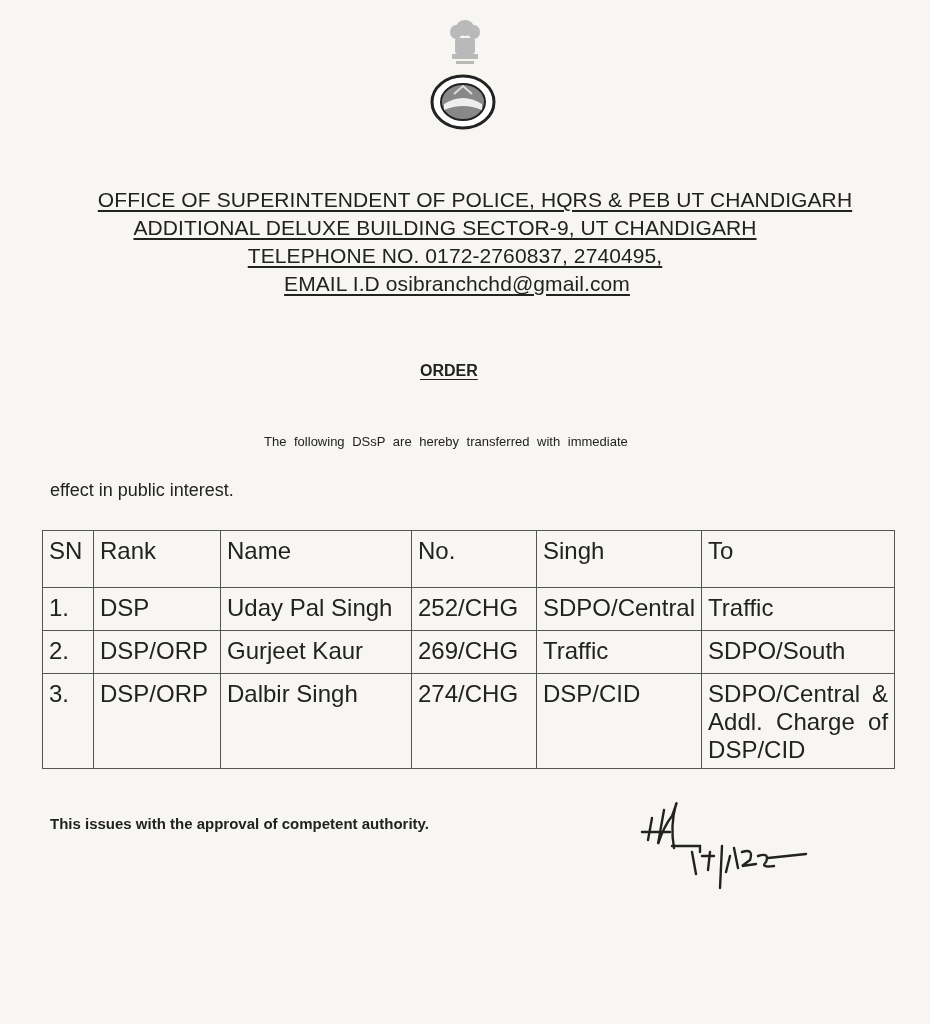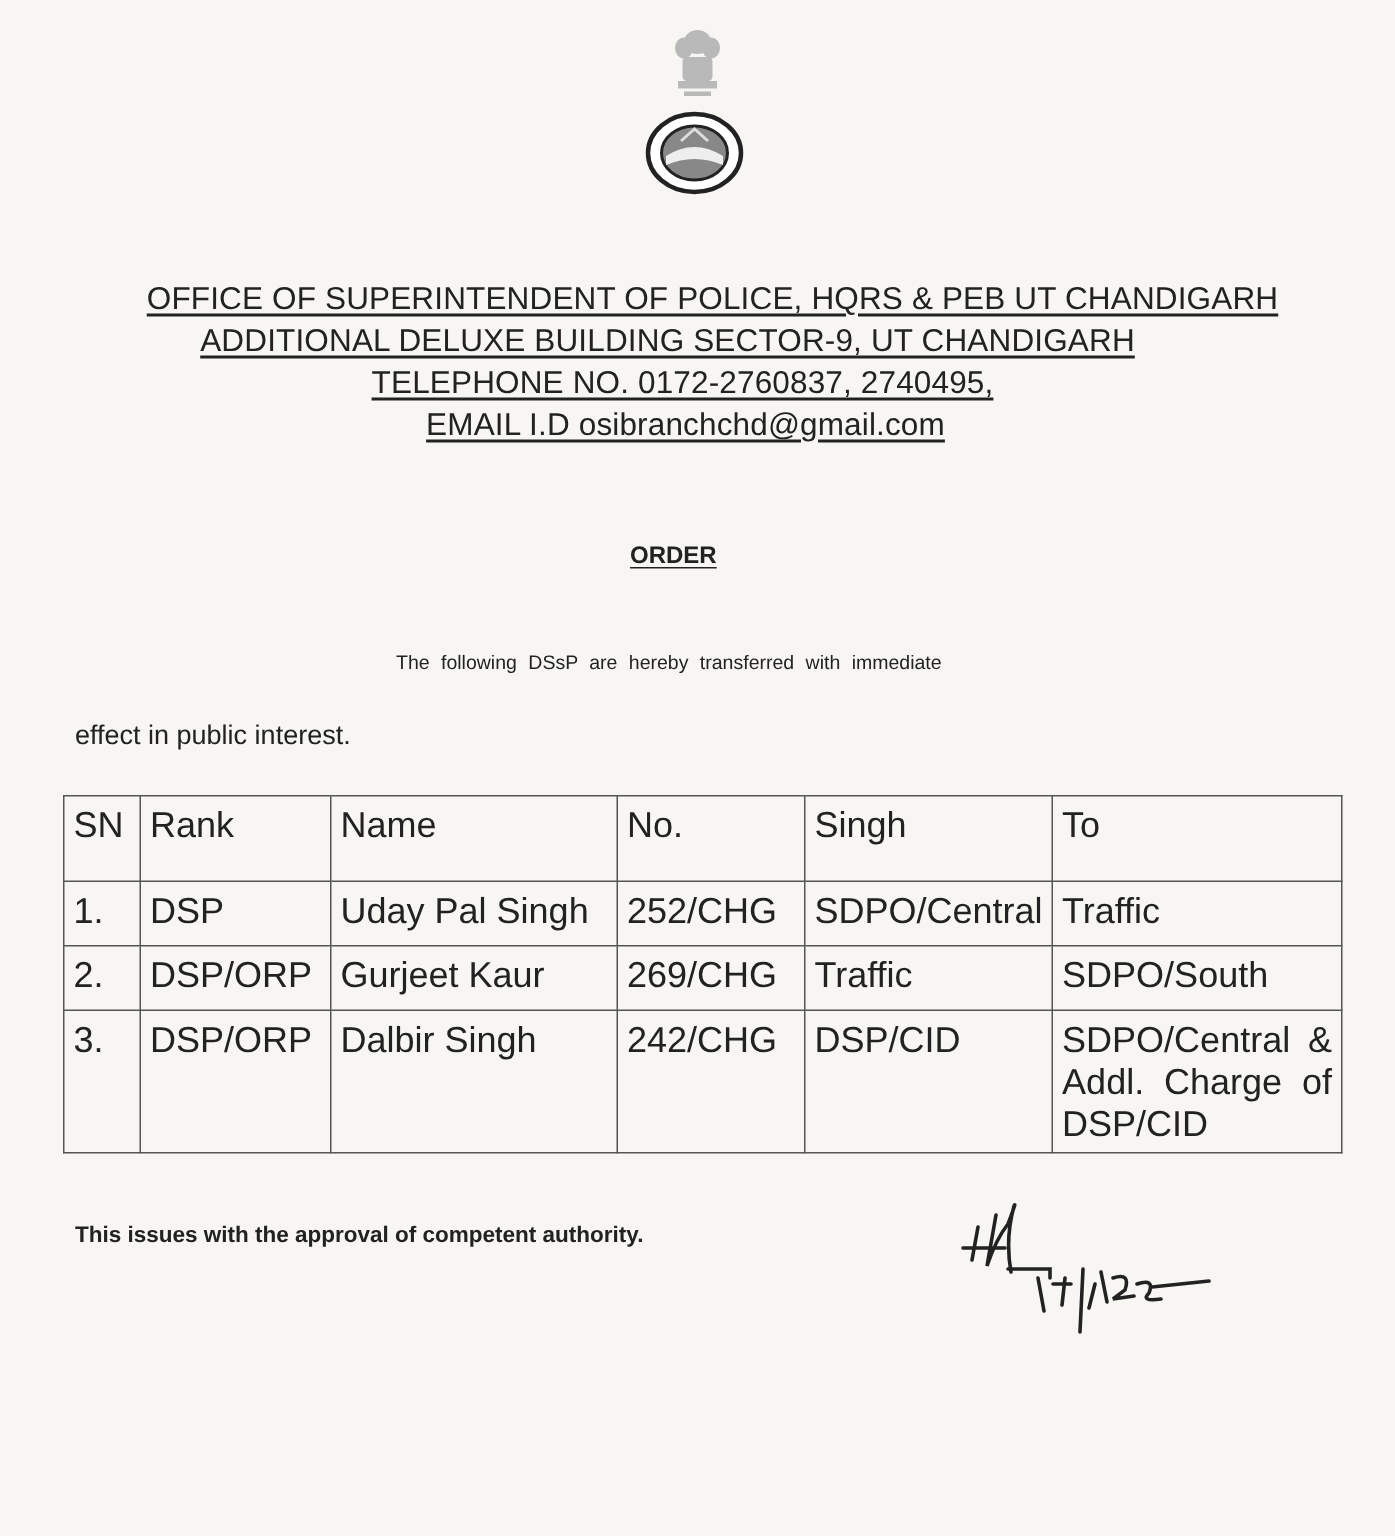--- a/index.html
+++ b/index.html
@@ -83,21 +83,21 @@
     <td>DSP/ORP</td>
     <td>Gurjeet Kaur</td>
     <td>269/CHG</td>
     <td>Traffic</td>
     <td class="c5">SDPO/South</td>
   </tr>
   <tr style="height:90px;">
     <td>3.</td>
     <td>DSP/ORP</td>
     <td>Dalbir Singh</td>
-    <td>242/CHG</td>
+    <td>274/CHG</td>
     <td>DSP/CID</td>
     <td class="c5" style="text-align:justify;padding-bottom:4px;">SDPO/Central &amp; Addl. Charge of DSP/CID</td>
   </tr>
 </tbody>
   </table>
 
 <div class="approval">This issues with the approval of competent authority.</div>
 
 <svg class="sig" viewBox="0 0 190 100">
   <g fill="none" stroke="#222" stroke-width="2.4" stroke-linecap="round">

